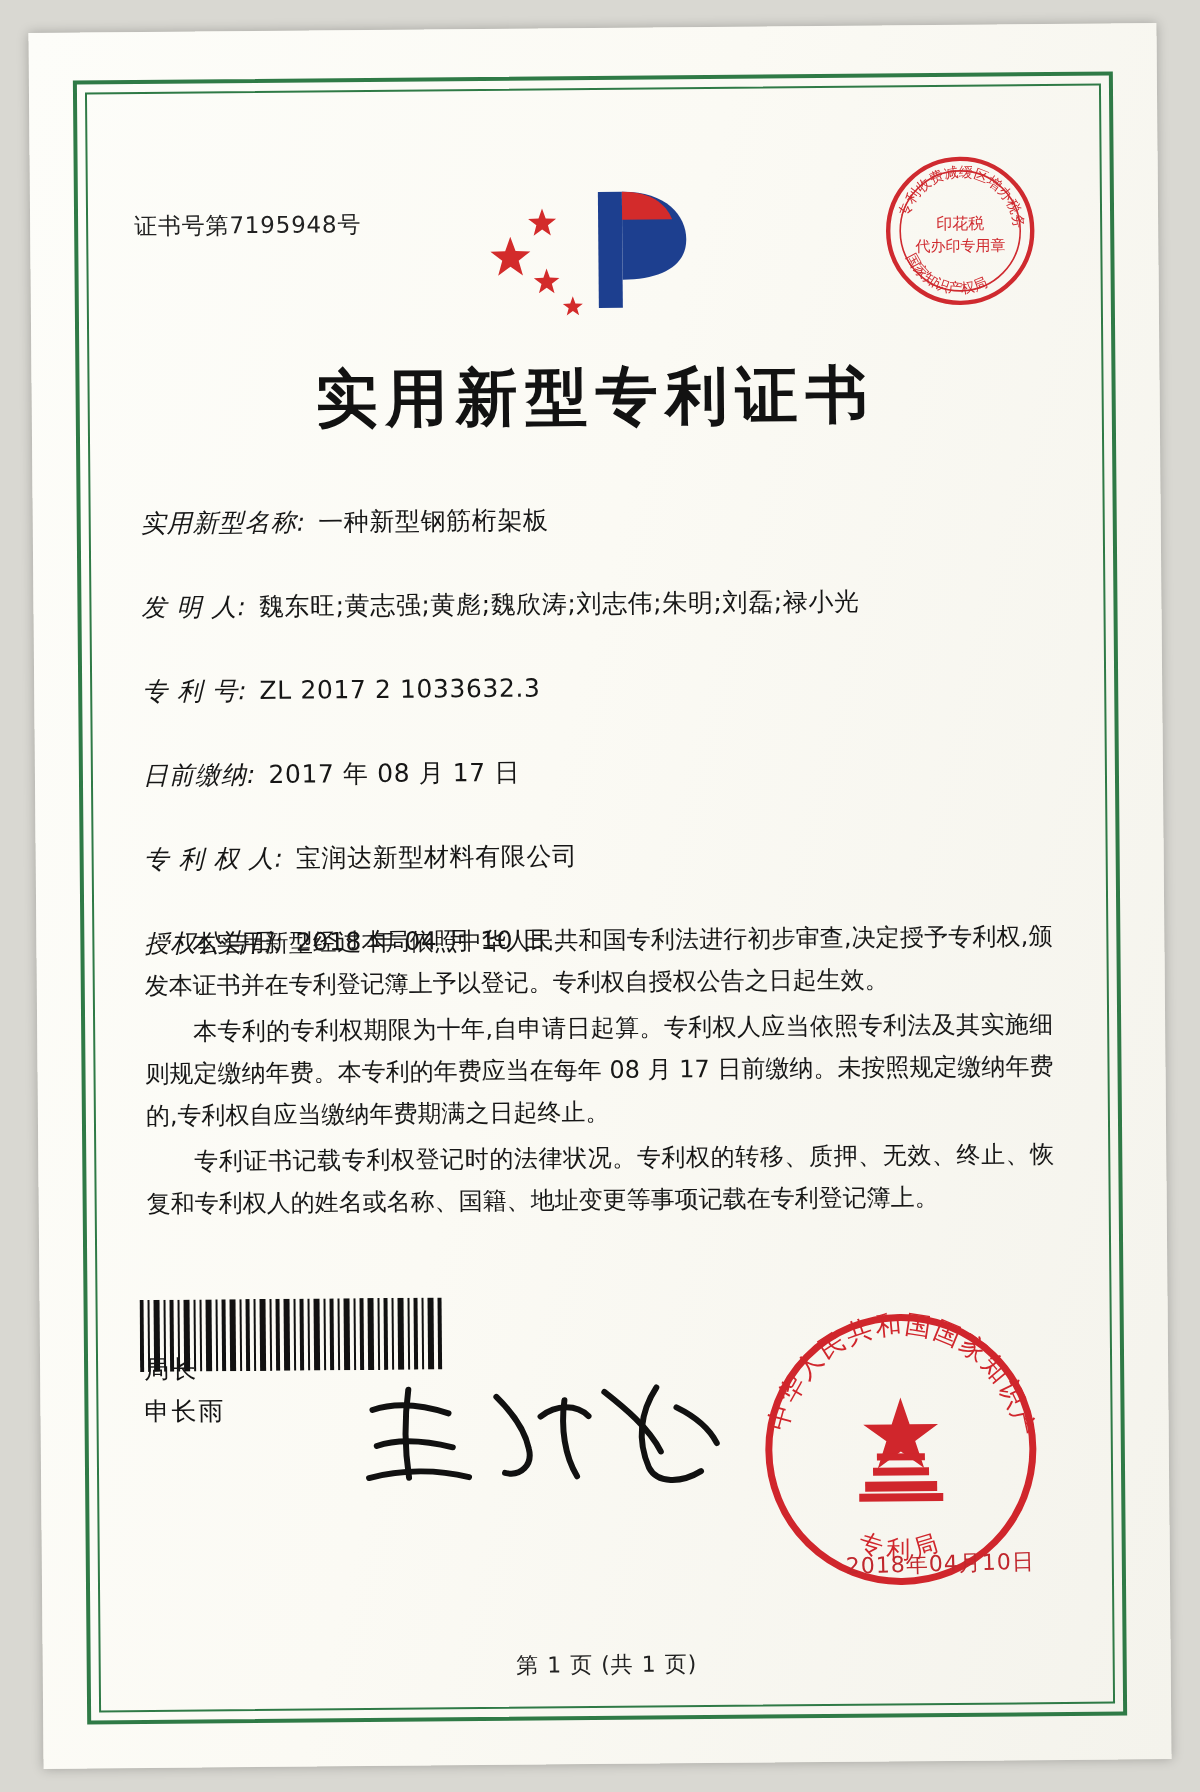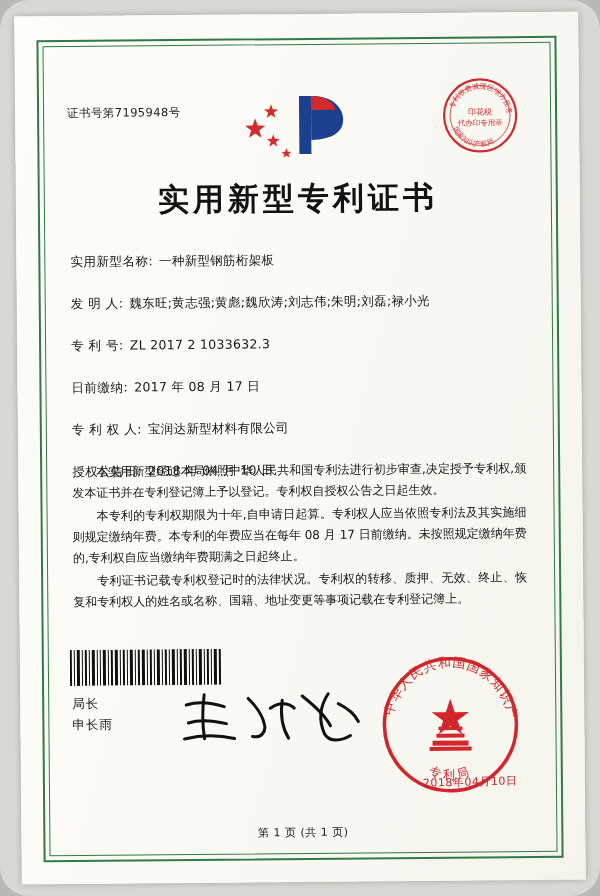--- a/index.html
+++ b/index.html
@@ -12,21 +12,20 @@
     height: 896px;
     overflow: hidden;
     font-family: "DejaVu Sans", "Liberation Sans", sans-serif;
   }
 
   #page {
     position: relative;
     width: 600px;
     height: 896px;
     background: #d9d8d2;
-    border-radius: 29px;
   }
 
   
   #sheet {
     position: absolute;
     left: 18px;
     top: 14px;
     width: 564px;
     height: 868px;
     background: linear-gradient(105deg, #fdfdf9 0%, #fbfaf4 45%, #f4f3ec 100%);
@@ -95,20 +94,21 @@
   .field-row {
     display: flex;
     align-items: baseline;
     margin-bottom: 25px;
     font-size: 12.5px;
     color: #161616;
   }
   .field-label {
     white-space: nowrap;
     letter-spacing: 0.5px;
+    font-style: italic;
   }
   .field-value {
     margin-left: 6px;
     letter-spacing: 0.3px;
   }
 
   .paragraphs {
     position: absolute;
     top: 400px;
     left: 8px;
@@ -128,21 +128,21 @@
     position: absolute;
     left: 4px;
     top: 588px;
     width: 152px;
     height: 36px;
   }
 
   .sign-block {
     position: absolute;
     left: 6px;
-    top: 631px;
+    top: 612px;
     font-size: 12.5px;
     line-height: 21px;
     letter-spacing: 1px;
     color: #141414;
   }
 
   
   .signature {
     position: absolute;
     left: 112px;

